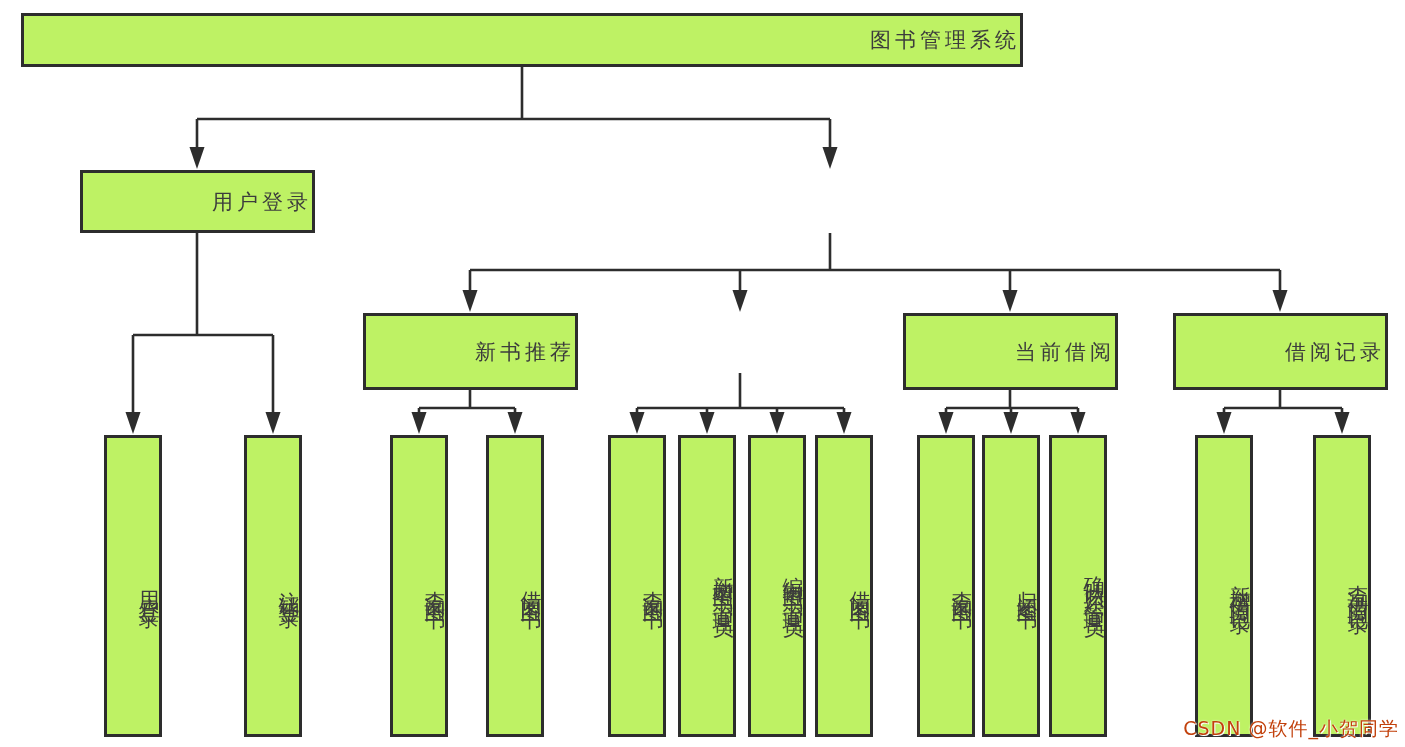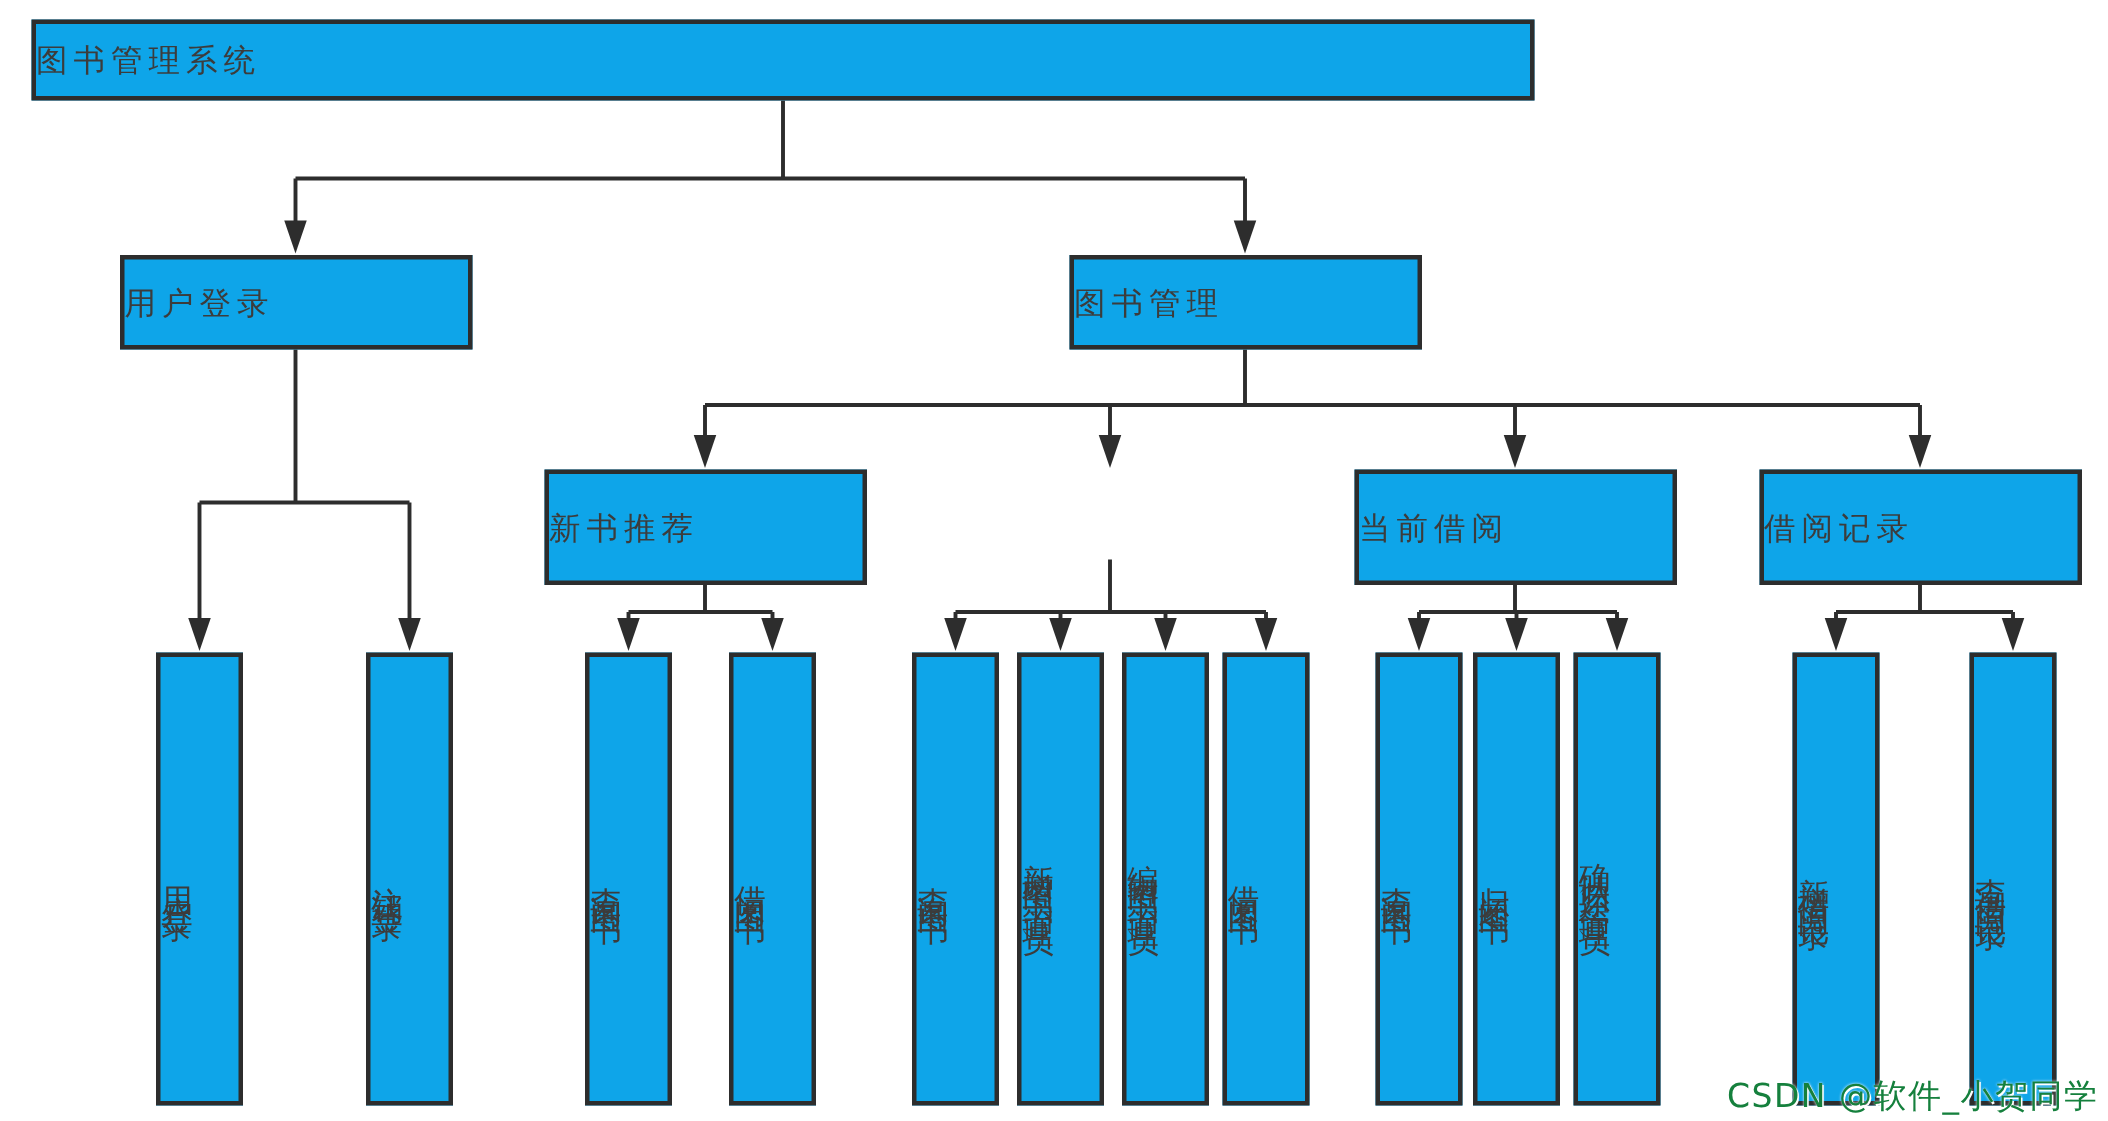--- a/index.html
+++ b/index.html
@@ -17,25 +17,25 @@
   }
   #connectors {
     position: absolute;
     left: 0;
     top: 0;
     z-index: 1;
   }
   .node {
     position: absolute;
     box-sizing: border-box;
-    background: #0ea5e9;
+    background: #bef264;
     border: 3px solid #2d2d2d;
     display: flex;
     align-items: center;
-    justify-content: flex-start;
+    justify-content: flex-end;
     color: #3c3c3c;
     z-index: 2;
   }
   .root {
     left: 21px; top: 13px; width: 1002px; height: 54px;
     font-size: 21px; letter-spacing: 4px;
   }
   .l2 {
     top: 170px; width: 235px; height: 63px;
     font-size: 21px; letter-spacing: 4px;
@@ -52,23 +52,23 @@
     writing-mode: vertical-rl;
     text-orientation: mixed;
     letter-spacing: 6px;
     line-height: 1;
     white-space: nowrap;
   }
   .watermark {
     position: absolute;
     right: 6px;
     top: 716px;
-    font-size: 22px;
+    font-size: 19px;
     letter-spacing: 1px;
-    color: #15803d;
+    color: #c2410c;
     text-shadow: 0 0 2px #ffffff, 1px 1px 0 #ffffff;
     z-index: 5;
     white-space: nowrap;
   }
 </style>
 </head>
 <body>
 
 <div class="stage">
 
@@ -94,23 +94,20 @@
       <polygon points="1216.5,412 1231.5,412 1224,434" fill="#2d2d2d"></polygon>
       <polygon points="1334.5,412 1349.5,412 1342,434" fill="#2d2d2d"></polygon>
     </svg>
 
   <div class="node root">
     <span>图书管理系统</span>
   </div>
 
   <div class="node l2" style="left:80px">
     <span>用户登录</span>
-  </div>
-  <div class="node l2" style="left:713px">
-    <span>图书管理</span>
   </div>
 
   <div class="node l3" style="left:363px">
     <span>新书推荐</span>
   </div>
   <div class="node l3" style="left:903px">
     <span>当前借阅</span>
   </div>
   <div class="node l3" style="left:1173px">
     <span>借阅记录</span>

